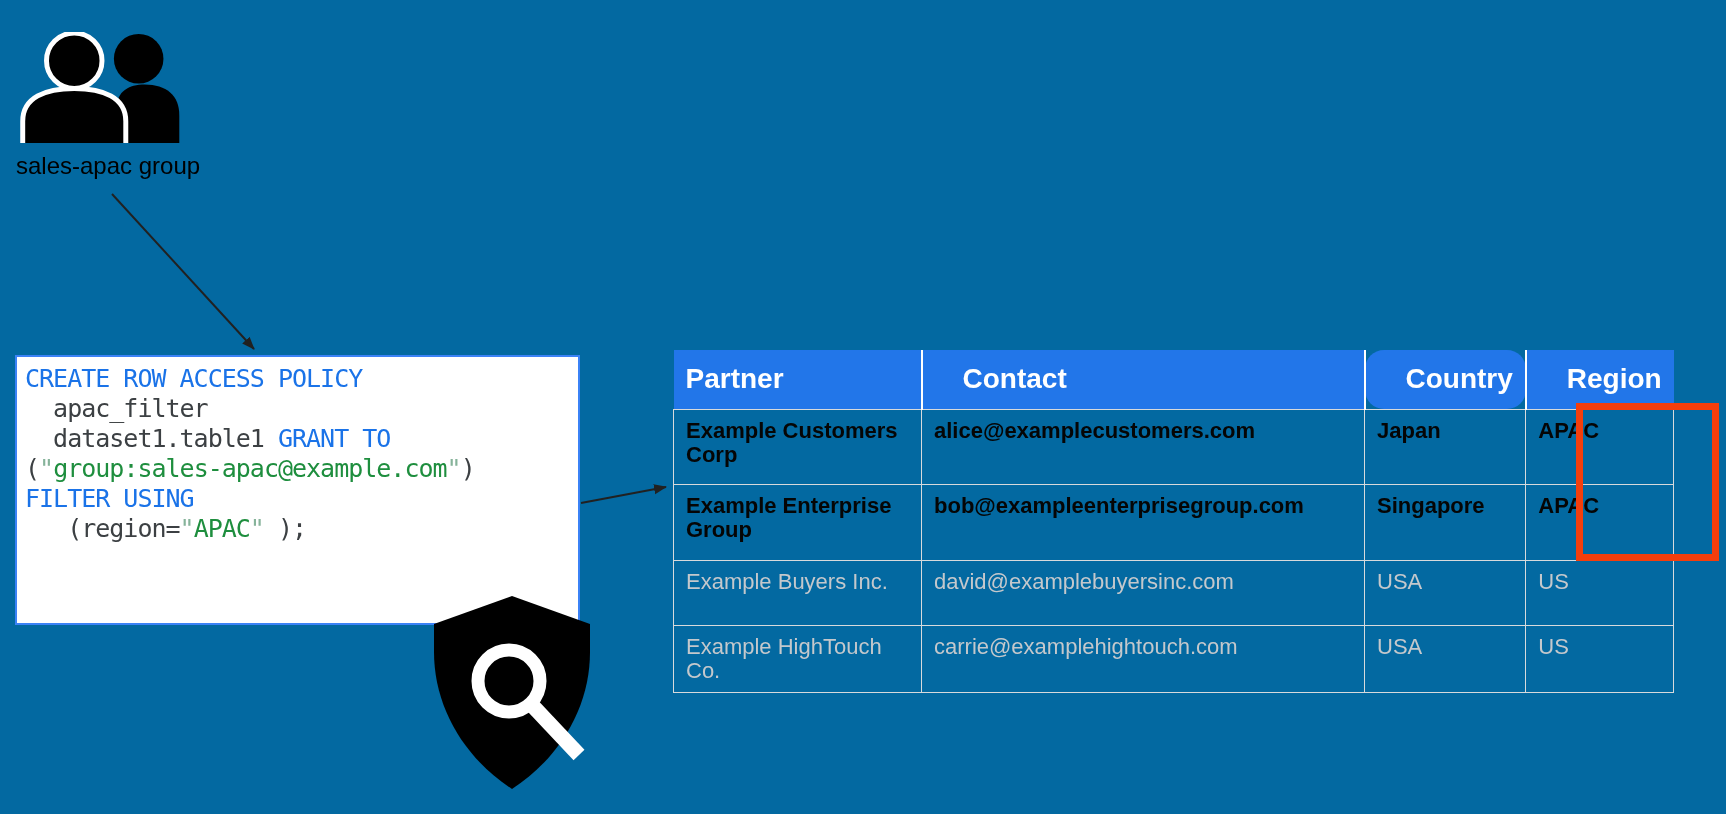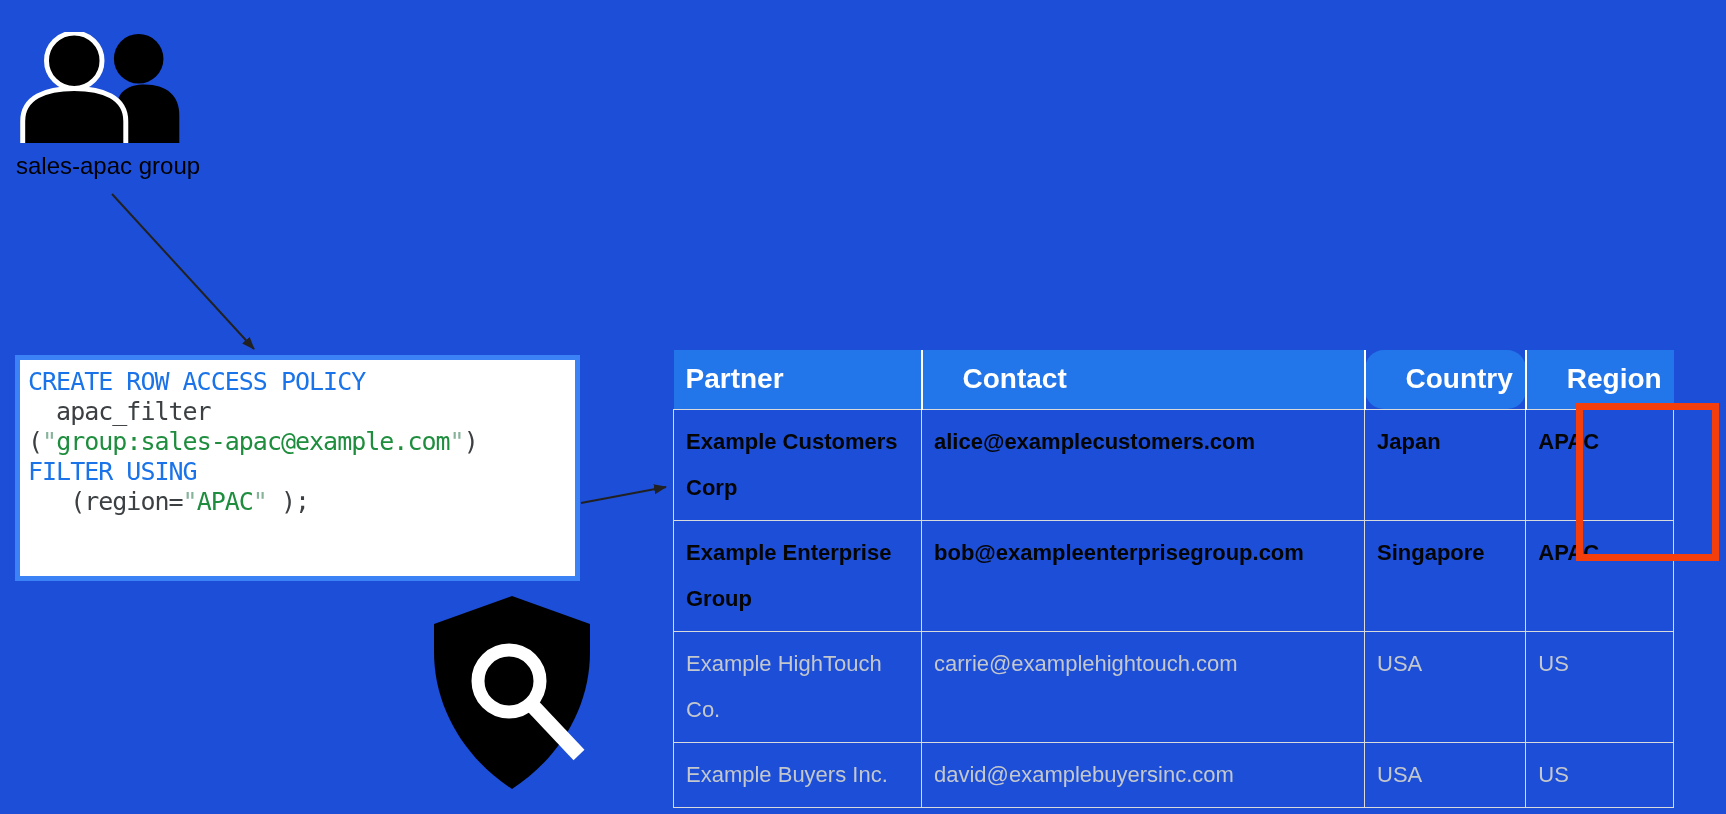--- a/index.html
+++ b/index.html
@@ -1,31 +1,31 @@
 <!DOCTYPE html>
 <html style="--header-blue: #2276e9; --highlight-red: #f43e0c; --keyword-blue: #1a73e8; --code-dark: #3c4043; --string-green: #1e8e3e; --quote-green: #86b39a; --muted-text: #c4c8cc; --grid-line: #d8dadc; --icon-black: #000000; --arrow-black: #212121;"><head>
 <meta charset="utf-8">
 <style>
   html,body{margin:0;padding:0;background:#fff;}
   #canvas{
-    position:relative;width:1726px;height:814px;background:#1d4ed8;overflow:hidden;
+    position:relative;width:1726px;height:814px;background:#0369a1;overflow:hidden;
     font-family:"Liberation Sans",sans-serif;
   }
   
   #group-icon{position:absolute;left:17px;top:32px;width:170px;height:111px;}
   #group-label{
     position:absolute;left:16px;top:152px;font-size:24px;color:#000;
     letter-spacing:0px;white-space:nowrap;
   }
   
   #arrows{position:absolute;left:0;top:0;width:1726px;height:814px;pointer-events:none;}
   
   #code-box{
-    position:absolute;left:15px;top:355px;width:565px;height:226px;
-    border:5px solid #3b82f6;background:#fff;box-sizing:border-box;
+    position:absolute;left:15px;top:355px;width:565px;height:270px;
+    border:2px solid #3b82f6;background:#fff;box-sizing:border-box;
     padding:7px 0 0 8px;
   }
   .code-line{
     font-family:"DejaVu Sans Mono",monospace;font-size:25px;line-height:30px;
     white-space:pre;letter-spacing:-1px;
   }
   .tok-kw{color:var(--keyword-blue);}
   .tok-id{color:var(--code-dark);}
   .tok-str{color:var(--string-green);text-align:right;}
   .tok-q{color:var(--quote-green);}
@@ -36,21 +36,21 @@
     position:absolute;left:673px;top:350px;border-collapse:collapse;table-layout:fixed;
   }
   #partners-table th{
     background:var(--header-blue);color:#fff;font-weight:bold;font-size:28px;
     text-align:left;padding:0 12px;height:59px;vertical-align:middle;
     border:none;box-sizing:border-box;
   }
   #partners-table th + th{border-left:2px solid #fff;padding-left:40px;}
   #partners-table td{
     border:1px solid var(--grid-line);vertical-align:top;
-    padding:9px 12px;font-size:22px;line-height:46px;box-sizing:border-box;
+    padding:9px 12px;font-size:22px;line-height:24px;box-sizing:border-box;
   }
   #partners-table tr.active-row td{color:#050505;font-weight:bold;}
   #partners-table tr.muted-row td{color:var(--muted-text);font-weight:normal;}
   td.col-partner .cell-inner{max-width:245px;}
   
   #region-highlight{
     position:absolute;left:1576px;top:403px;width:143px;height:158px;
     border:7px solid var(--highlight-red);box-sizing:border-box;pointer-events:none;
   }
 </style>
@@ -75,20 +75,21 @@
       </marker>
     </defs>
     <line x1="112" y1="194" x2="254" y2="349" stroke="#212121" stroke-width="2" marker-end="url(#ah)"></line>
     <line x1="581" y1="503" x2="666" y2="487" stroke="#212121" stroke-width="2" marker-end="url(#ah)"></line>
   </svg>
 
   <div id="code-box">
     <div>
         <div class="code-line"><span class="tok-kw">CREATE ROW ACCESS POLICY</span></div>
         <div class="code-line"><span class="tok-id">  apac_filter</span></div>
+        <div class="code-line"><span class="tok-id">  dataset1.table1 </span><span class="tok-kw">GRANT TO</span></div>
         <div class="code-line"><span class="tok-id">(</span><span class="tok-q">"</span><span class="tok-str">group:sales-apac@example.com</span><span class="tok-q">"</span><span class="tok-id">)</span></div>
         <div class="code-line"><span class="tok-kw">FILTER USING</span></div>
         <div class="code-line"><span class="tok-id">   (region=</span><span class="tok-q">"</span><span class="tok-str">APAC</span><span class="tok-q">"</span><span class="tok-id"> );</span></div>
       </div>
   </div>
 
   <svg id="shield-icon" viewBox="0 0 166 198" xmlns="http://www.w3.org/2000/svg">
     <path d="M83 2 L161 30 L161 58 C161 112 132 163 83 195 C34 163 5 112 5 58 L5 30 Z" fill="#000"></path>
     <circle cx="80" cy="87" r="31" fill="none" stroke="#fff" stroke-width="13"></circle>
     <line x1="101" y1="109" x2="150" y2="161" stroke="#fff" stroke-width="15"></line>
@@ -125,40 +126,40 @@
           <td class="col-contact">
             <div class="cell-inner">bob@exampleenterprisegroup.com</div>
           </td>
           <td class="col-country">
             <div class="cell-inner">Singapore</div>
           </td>
           <td class="col-region">
             <div class="cell-inner">APAC</div>
           </td>
         </tr>
-        <tr class="muted-row" style="height: 58px;">
+        <tr class="muted-row" style="height: 65px;">
           <td class="col-partner">
-            <div class="cell-inner">Example HighTouch Co.</div>
+            <div class="cell-inner">Example Buyers Inc.</div>
           </td>
           <td class="col-contact">
-            <div class="cell-inner">carrie@examplehightouch.com</div>
+            <div class="cell-inner">david@examplebuyersinc.com</div>
           </td>
           <td class="col-country">
             <div class="cell-inner">USA</div>
           </td>
           <td class="col-region">
             <div class="cell-inner">US</div>
           </td>
         </tr>
-        <tr class="muted-row" style="height: 65px;">
+        <tr class="muted-row" style="height: 58px;">
           <td class="col-partner">
-            <div class="cell-inner">Example Buyers Inc.</div>
+            <div class="cell-inner">Example HighTouch Co.</div>
           </td>
           <td class="col-contact">
-            <div class="cell-inner">david@examplebuyersinc.com</div>
+            <div class="cell-inner">carrie@examplehightouch.com</div>
           </td>
           <td class="col-country">
             <div class="cell-inner">USA</div>
           </td>
           <td class="col-region">
             <div class="cell-inner">US</div>
           </td>
         </tr>
       </tbody>
   </table>

